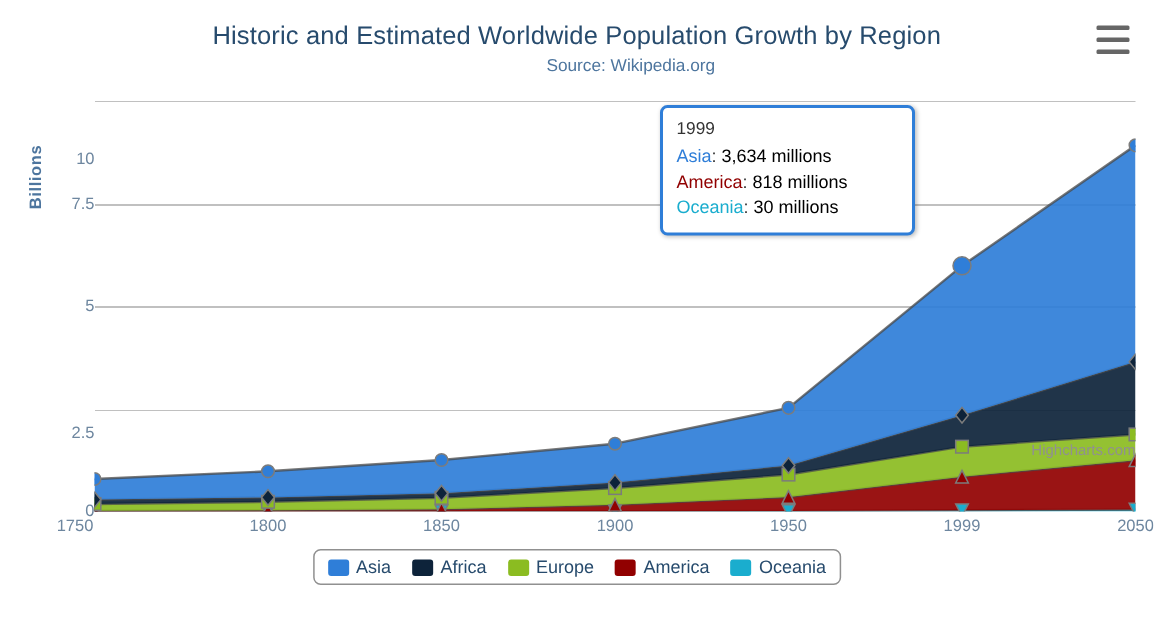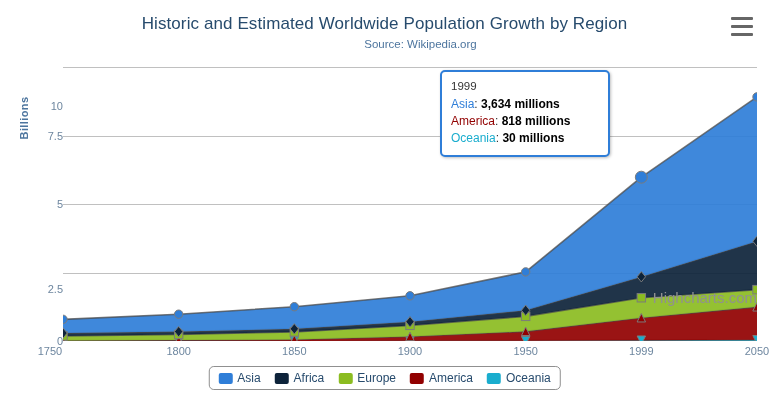--- a/index.html
+++ b/index.html
@@ -115,26 +115,26 @@
     font-size:12px;
     line-height:17px;
     color:#333333;
     z-index:6;
   }
   #tooltip-header{
     font-size:11.5px;color:#333;margin-bottom:1px;
   }
   .tt-row{white-space:nowrap;}
   .tt-name{font-weight:normal;}
-  .tt-val{font-weight:bold;color:#000;}
+  .tt-val{font-weight:normal;color:#000;}
 
   
   #credits{
     position:absolute;right:12px;bottom:6px;
-    font-size:15px;color:#909090;
+    font-size:10px;color:#909090;
     cursor:pointer;
   }
 </style>
 </head>
 <body>
 
 <div id="chart-root">
 
   <div id="chart-title">Historic and Estimated Worldwide Population Growth by Region</div>
   <div id="chart-subtitle">Source: Wikipedia.org</div>

